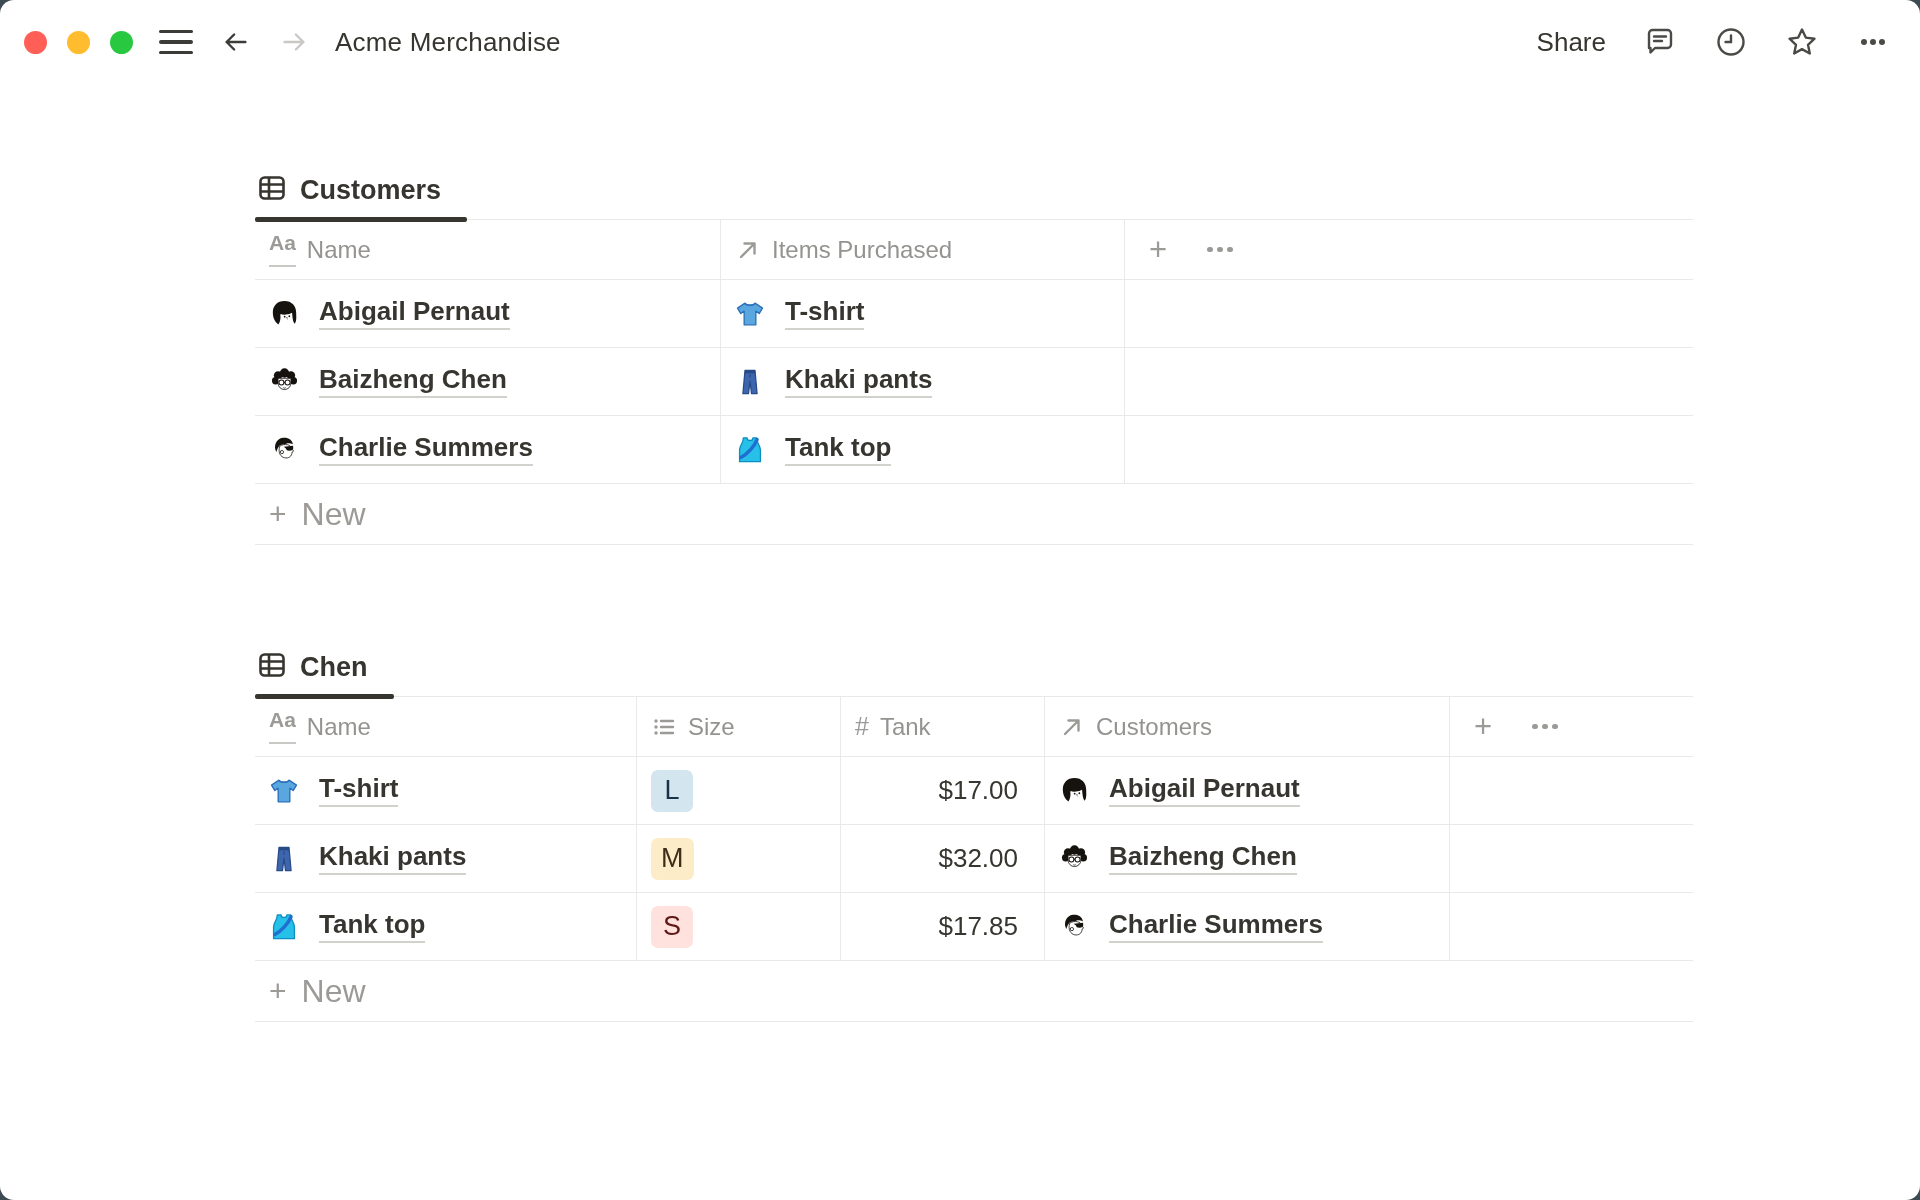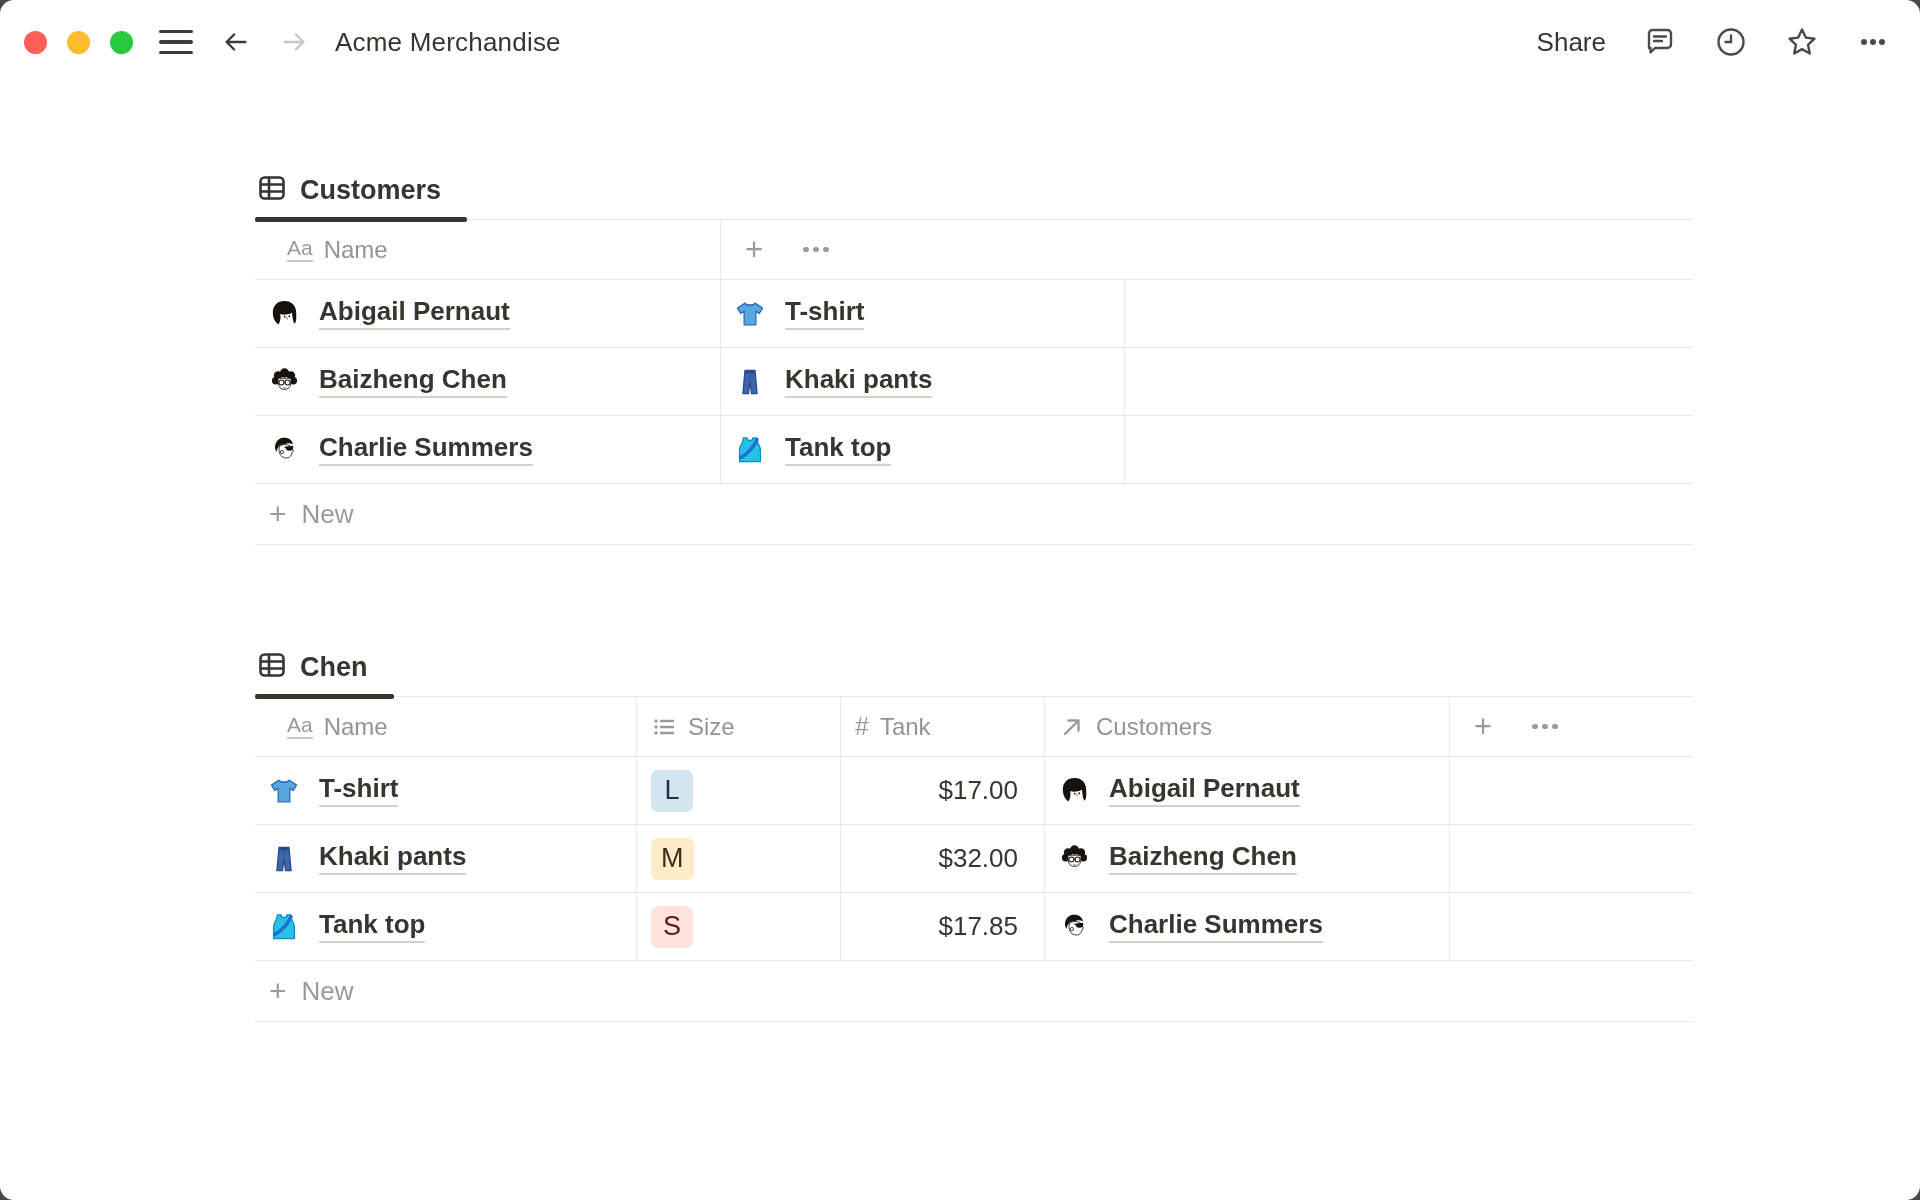--- a/index.html
+++ b/index.html
@@ -36,36 +36,36 @@
 
   .t-row{display:grid; align-items:center;}
   .grid-c{grid-template-columns:466px 404px auto;}
   .grid-i{grid-template-columns:382px 204px 204px 405px auto;}
   .header-row{height:60px; border-bottom:1px solid var(--border); color:var(--muted);}
   .data-row{height:68px; border-bottom:1px solid var(--border);}
   .cell{height:100%; display:flex; align-items:center; padding:0 12px 0 14px; overflow:hidden;}
   .t-row .cell:not(:last-child){border-right:1px solid var(--border);}
   .hcell{gap:11px; font-size:24px; color:var(--muted); cursor:pointer;}
   .hcell .prop-icon{display:flex; align-items:center; justify-content:center; color:var(--muted2);}
-  .aa-glyph{font-size:21px; font-weight:400; color:var(--muted2); border-bottom:2px solid #c9c8c4; line-height:1.05; padding-bottom:1px;margin-left:18px;}
+  .aa-glyph{font-size:21px; font-weight:700; color:var(--muted2); border-bottom:2px solid #c9c8c4; line-height:1.05; padding-bottom:11px;}
   .hash-glyph{font-size:25px; color:var(--muted2); font-weight:500;}
   .plus-cell{gap:40px; padding-left:24px; color:var(--muted2);}
   .plus-glyph{font-size:31px; font-weight:300; line-height:1; cursor:pointer;}
   .dots-glyph{display:flex; gap:4.5px; cursor:pointer;}
   .dots-glyph i{width:5.5px; height:5.5px; border-radius:50%; background:var(--muted2);}
 
   .title-cell{gap:20px; cursor:pointer;}
   .row-icon{width:30px; height:30px; flex:0 0 30px; display:flex; align-items:center; justify-content:center;}
   .page-link{font-size:26px; font-weight:700; color:var(--text); text-decoration:none; border-bottom:2px solid var(--link-underline); padding-bottom:2px; line-height:1.15; white-space:nowrap; cursor:pointer;}
   .tag-cell{padding-left:14px;}
   .tag{display:inline-flex; align-items:center; justify-content:center; min-width:42px; height:42px; padding:0 10px; border-radius:7px; font-size:27px;}
   .num-cell{justify-content:flex-end; padding-right:26px; font-size:26px; color:var(--text);}
   .new-row{height:61px; border-bottom:1px solid var(--border); display:flex; align-items:center; gap:15px; padding-left:14px; color:var(--muted2); cursor:pointer;}
   .new-row .plus-glyph{font-size:30px;}
-  .new-label{font-size:26px;}
+  .new-label{font-size:32px;}
 </style>
 </head>
 <body style="background: rgb(62, 74, 82);">
 
 <div class="window">
 
   <div class="topbar">
     <div class="traffic">
       <span class="light" id="light-red" style="background: rgb(255, 95, 87);"></span>
       <span class="light" id="light-yellow" style="background: rgb(254, 188, 46);"></span>
@@ -128,20 +128,28 @@
             <span class="tab-label">Customers</span>
           </div>
         </div>
         <div class="t-row header-row grid-c">
           <div class="cell hcell">
             <span class="prop-icon">
               <span class="aa-glyph">Aa</span>
             </span>
             <span>Name</span>
           </div>
+          <div class="cell hcell">
+            <span class="prop-icon">
+              <svg width="26" height="26" viewBox="0 0 26 26" fill="none" stroke="#9b9a97" stroke-width="2.4" stroke-linecap="round" stroke-linejoin="round">
+                <path d="M6 20 L19 7 M9.5 6.5 H19.5 V16.5"></path>
+              </svg>
+            </span>
+            <span>Items Purchased</span>
+          </div>
           <div class="cell plus-cell">
             <span class="plus-glyph">+</span>
             <span class="dots-glyph">
               <i></i>
               <i></i>
               <i></i>
             </span>
           </div>
         </div>
         <div class="t-row data-row grid-c">

